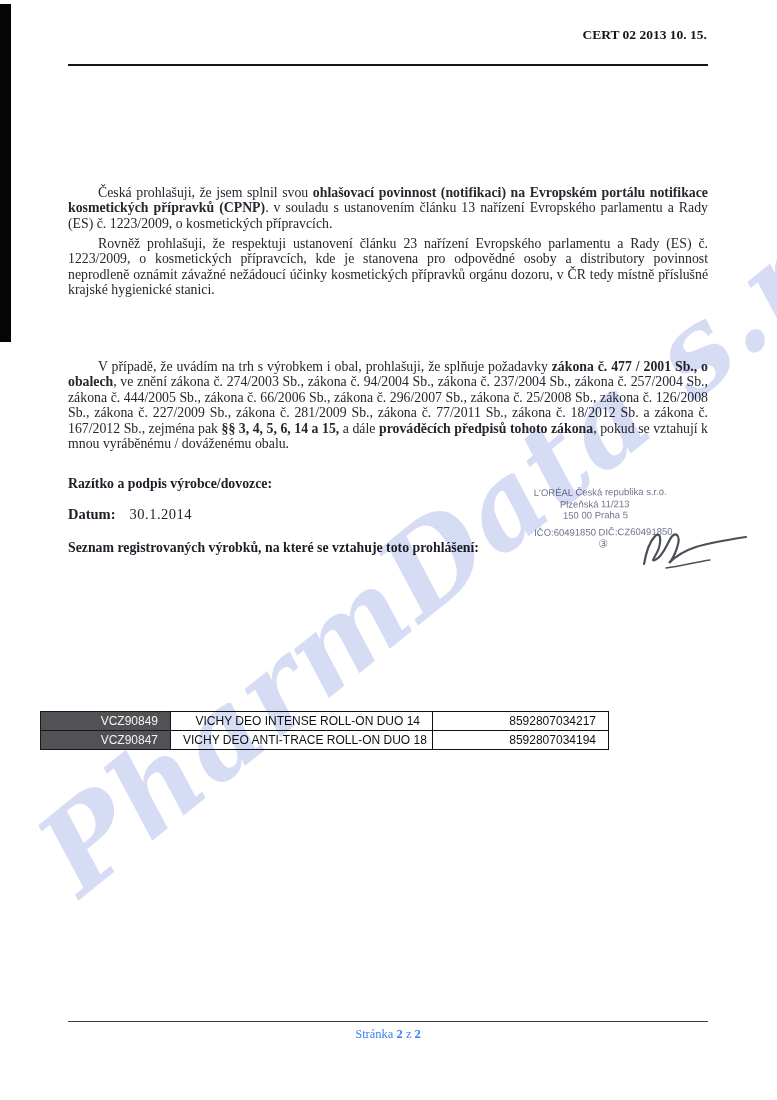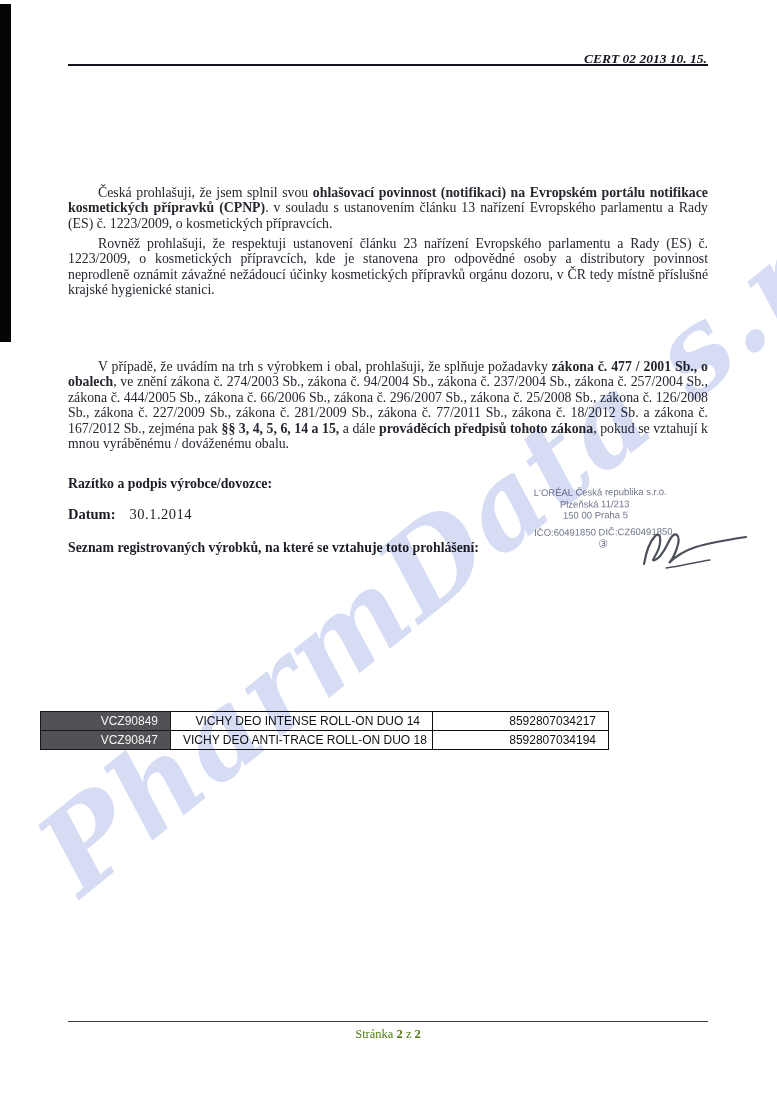--- a/index.html
+++ b/index.html
@@ -7,22 +7,22 @@
   .page {
     position:relative; width:777px; height:1100px; margin:0 auto;
     background:#ffffff; overflow:hidden;
     font-family:"Liberation Serif", serif; color:#23232e;
   }
   .b { font-weight:bold; }
 
   .scan-bar { position:absolute; left:0; top:4px; width:11px; height:338px; background:#050505; }
 
   .cert-ref {
-    position:absolute; top:51px; right:70px;
-    font-style:italic; font-weight:bold; font-size:13.5px; color:#15151f;
+    position:absolute; top:27px; right:70px;
+    font-weight:bold; font-size:13.5px; color:#15151f;
   }
   .top-rule { position:absolute; left:68px; top:64px; width:640px; height:2px; background:#15151f; }
 
   .bullet {
     position:absolute; left:104px; top:94px; width:576px;
     font-size:13.8px; line-height:16.5px; text-align:justify;
     padding-left:26px; text-indent:-26px;
   }
   .bullet .marker { margin-right:9px; font-family:"DejaVu Sans", sans-serif; font-size:12px; }
 
@@ -60,21 +60,21 @@
     font-family:"Liberation Sans", sans-serif; font-size:12px; color:#101013;
   }
   .product-table td { border:1px solid #101013; height:19px; padding:0 12px; overflow:hidden; white-space:nowrap;text-align:right; }
   .product-table td.code { width:130px; background:#515156; color:#f4f4f2; border-color:#18181a; }
   .product-table td.name { width:262px; }
   .product-table td.ean  { width:176px; padding-left:2px; }
 
   .footer-rule { position:absolute; left:68px; top:1021px; width:640px; height:1px; background:#3a3a44; }
   .footer-text {
     position:absolute; left:68px; top:1027px; width:640px;
-    text-align:center; font-size:12.5px; color:#4d7c0f;
+    text-align:center; font-size:12.5px; color:#3b82f6;
   }
 
   .watermark {
     position:absolute; left:55px; top:800px;
     font-family:"DejaVu Serif", serif; font-style:italic; font-weight:bold;
     font-size:115px; letter-spacing:2px; white-space:nowrap;
     color:#b4bfe9; opacity:0.55; mix-blend-mode:multiply;
     transform:rotate(-39deg); transform-origin:0 50%;
     z-index:5; pointer-events:none;
   }

